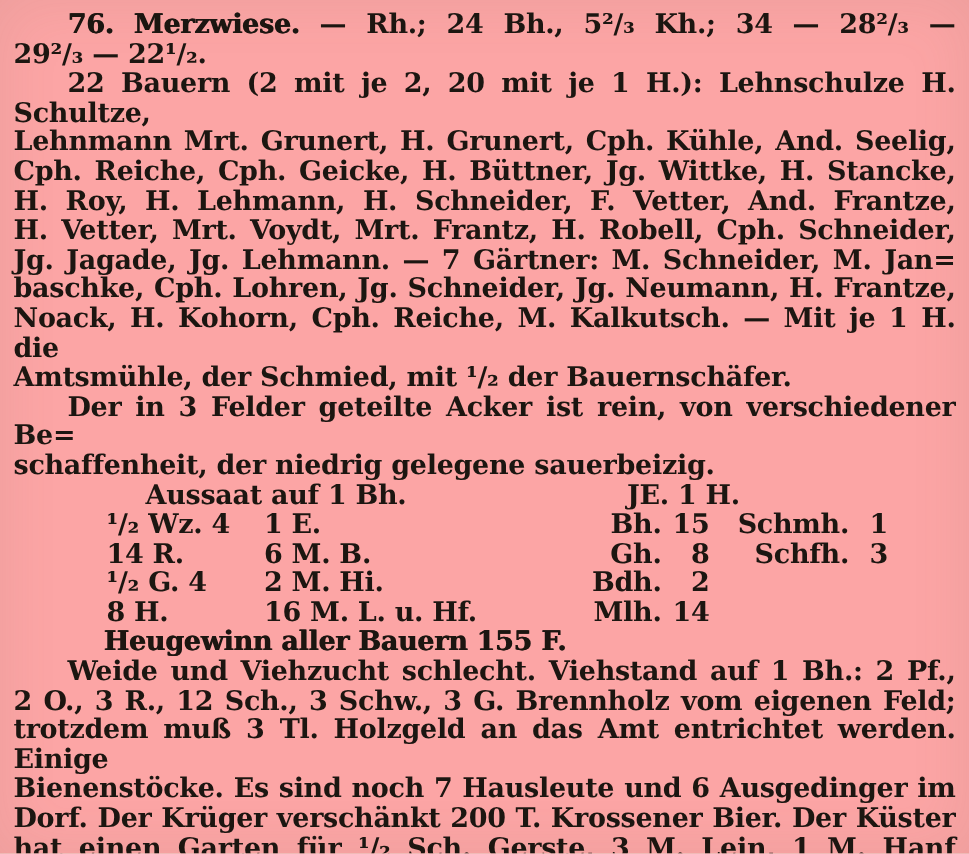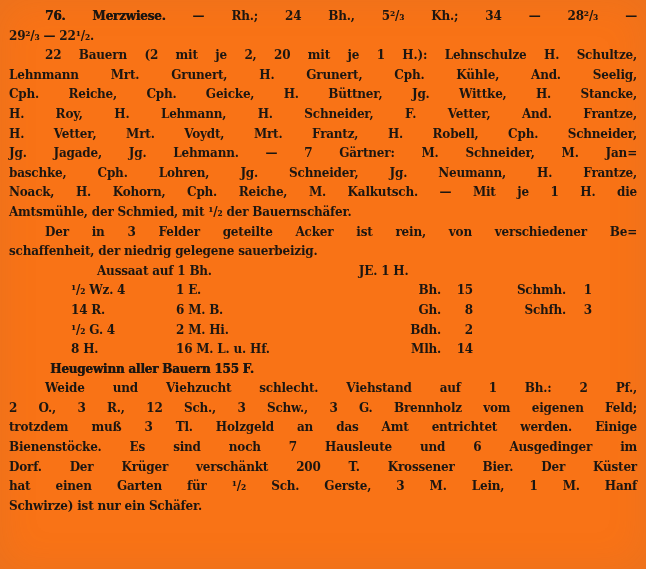--- a/index.html
+++ b/index.html
@@ -1,36 +1,36 @@
 <!DOCTYPE html>
 <html><head>
 <meta charset="utf-8">
 <style>
   html,body { margin:0; padding:0; }
   body { background:#e9e7e2; }
   .page {
     position:relative;
     width:646px; height:569px;
     box-sizing:border-box;
-    background:#f97316;
+    background:#fca5a5;
     box-shadow: inset 0 0 40px rgba(120,110,90,.12);
     color:#1c1611;
     font-family:"DejaVu Serif","Liberation Serif",serif;
     font-weight:700;
-    font-size:12px;
+    font-size:18px;
     line-height:19.6px;
     padding:7px 9px 0 9px;
     overflow:hidden;
     letter-spacing:-0.2px;
   }
   .l { white-space:nowrap; }
   .j { white-space:normal; text-align:justify; text-align-last:justify; }
   .ind { text-indent:36px; }
   .hvy { text-shadow:0.5px 0 0 currentColor; }
-  .hay { margin-left:41px; }
+  .hay { margin-left:60px; }
   
   .thead { display:flex; }
   .thead .th-left { margin-left:88px; }
   .thead .th-right { margin-left:147px; }
   .trow { display:grid; grid-template-columns:105px 185px 80px 32px 93px 26px; margin-left:62px; }
   .trow .num { text-align:right; }
   .trow .lbl { text-align:right; }
 </style>
 </head>
 <body>

